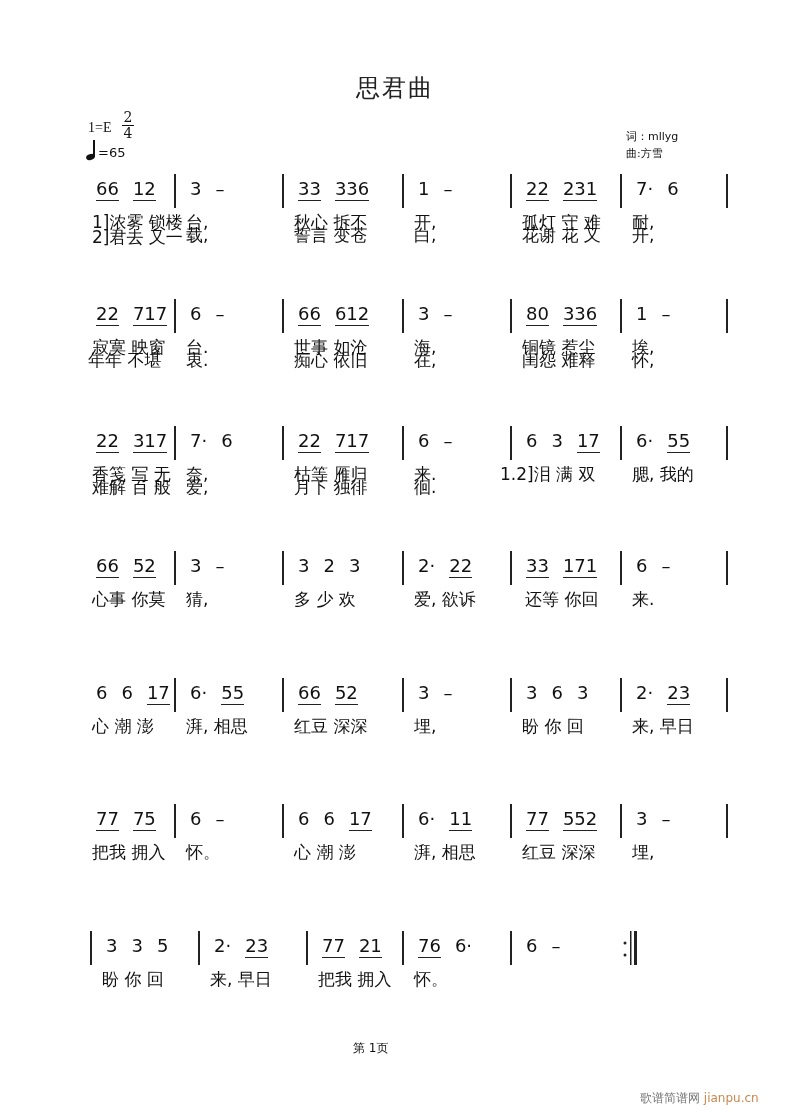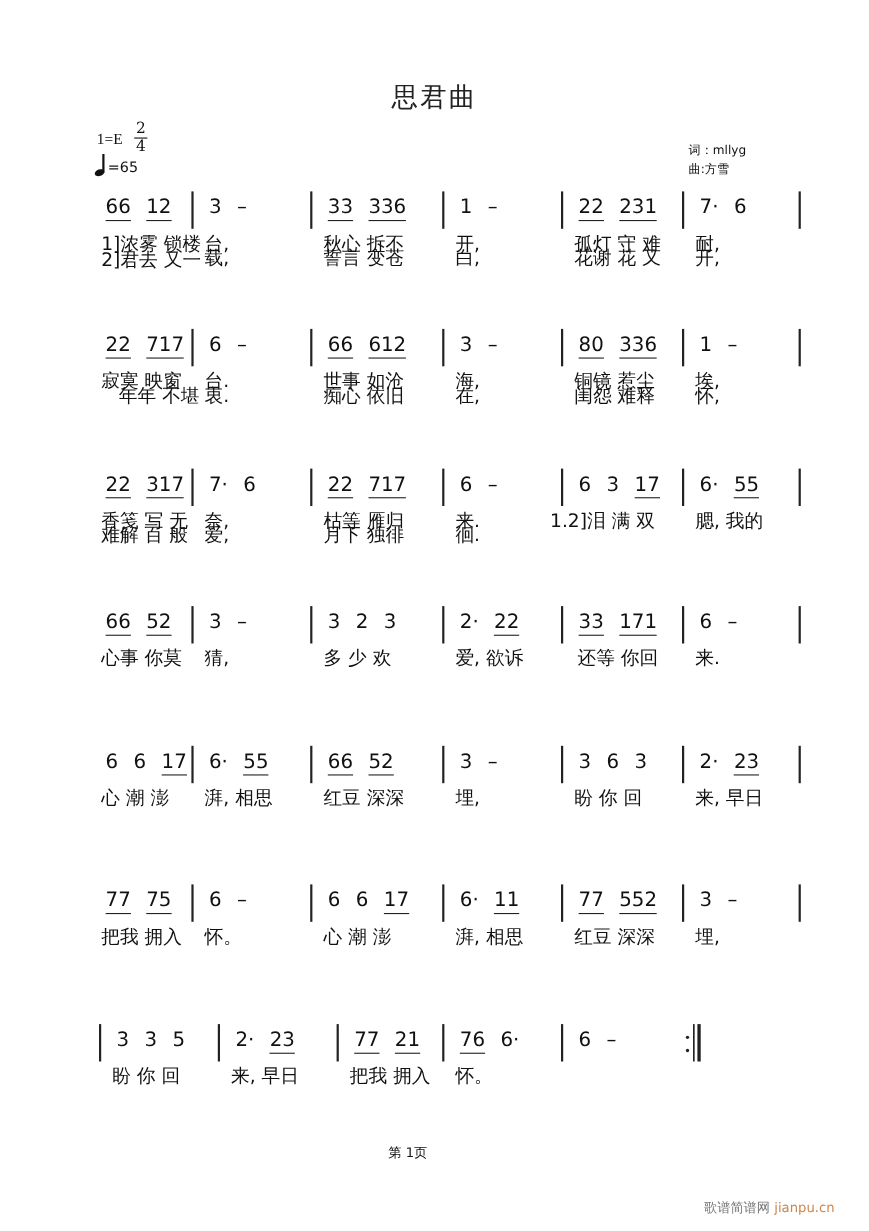--- a/index.html
+++ b/index.html
@@ -79,21 +79,21 @@
     </div>
     <div class="row" style="top: 303px;">
       <div class="barline" style="left: 174px; top: -4px;"></div>
       <div class="barline" style="left: 282px; top: -4px;"></div>
       <div class="barline" style="left: 402px; top: -4px;"></div>
       <div class="barline" style="left: 510px; top: -4px;"></div>
       <div class="barline" style="left: 620px; top: -4px;"></div>
       <div class="barline" style="left: 726px; top: -4px;"></div>
       <div class="measure-notes" style="left: 96px; top: 0px;"><span class="ul1" style="margin-right: 14px;">22</span><span class="ul1" style="margin-right: 14px;">717</span></div>
       <div class="lyrics" style="left: 92px; top: 37px;">寂寞  映窗</div>
-      <div class="lyrics" style="left: 108px; top: 50px;">年年  不堪</div>
+      <div class="lyrics" style="left: 88px; top: 50px;">年年  不堪</div>
       <div class="measure-notes" style="left: 190px; top: 0px;"><span style="margin-right: 14px;">6</span><span style="margin-right: 14px;">–</span></div>
       <div class="lyrics" style="left: 186px; top: 37px;">台.</div>
       <div class="lyrics" style="left: 186px; top: 50px;">衷.</div>
       <div class="measure-notes" style="left: 298px; top: 0px;"><span class="ul1" style="margin-right: 14px;">66</span><span class="ul1" style="margin-right: 14px;">612</span></div>
       <div class="lyrics" style="left: 294px; top: 37px;">世事  如沧</div>
       <div class="lyrics" style="left: 294px; top: 50px;">痴心  依旧</div>
       <div class="measure-notes" style="left: 418px; top: 0px;"><span style="margin-right: 14px;">3</span><span style="margin-right: 14px;">–</span></div>
       <div class="lyrics" style="left: 414px; top: 37px;">海,</div>
       <div class="lyrics" style="left: 414px; top: 50px;">在,</div>
       <div class="measure-notes" style="left: 526px; top: 0px;"><span class="ul1" style="margin-right: 14px;">80</span><span class="ul1" style="margin-right: 14px;">336</span></div>

